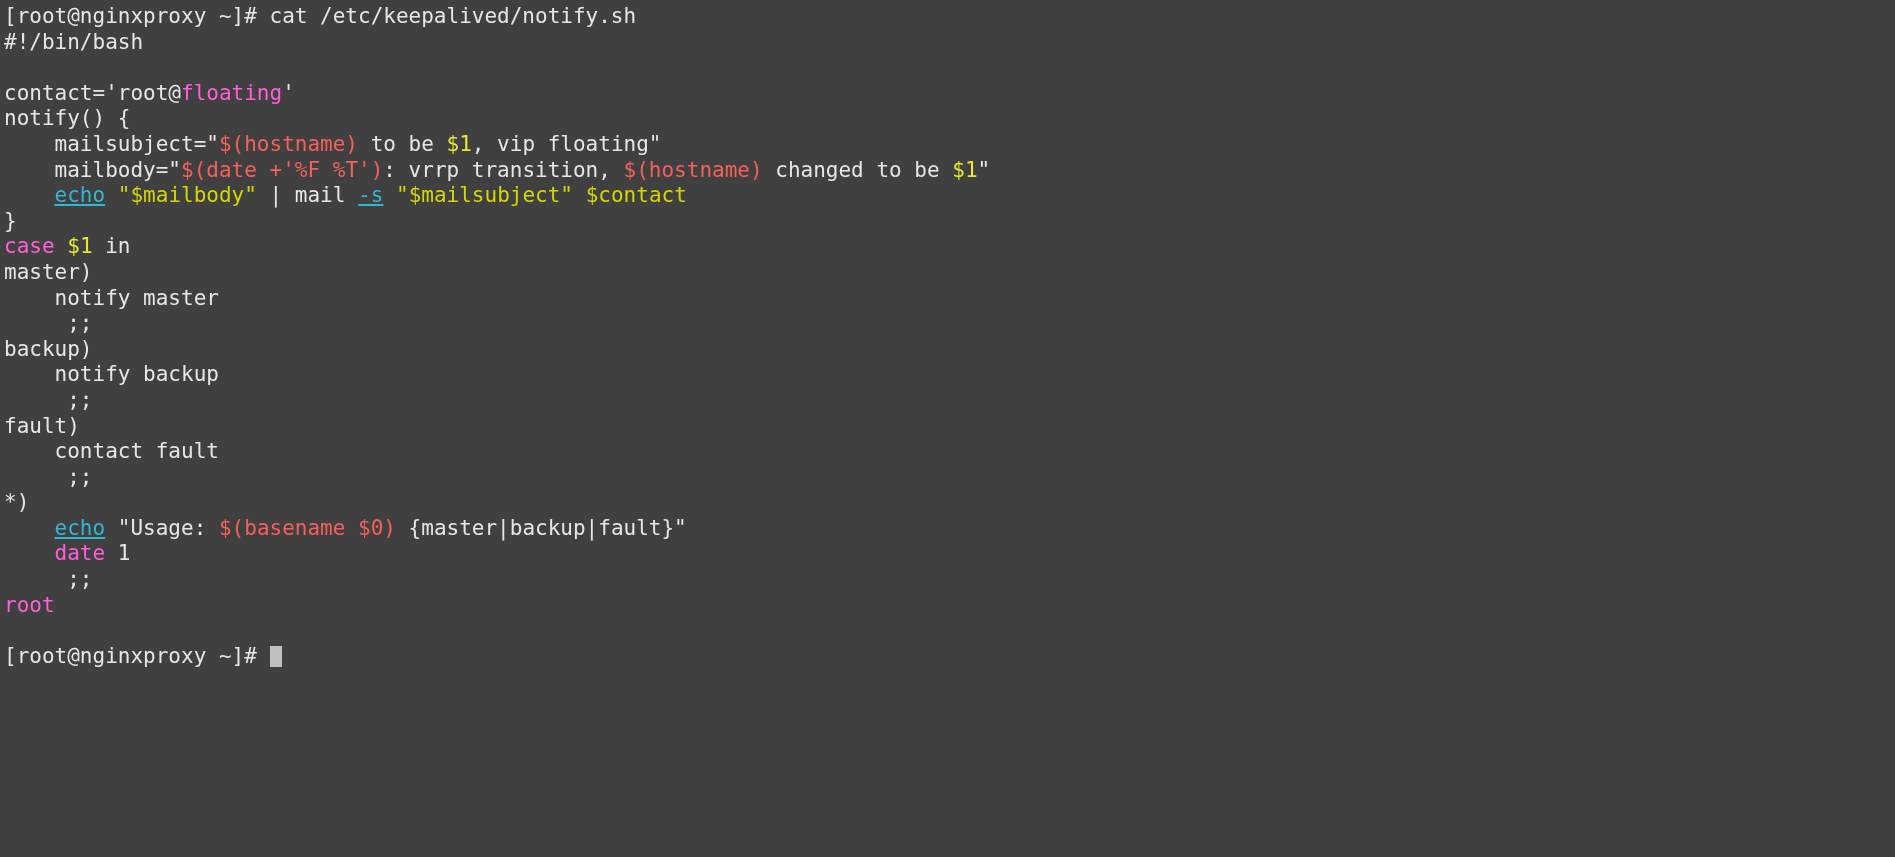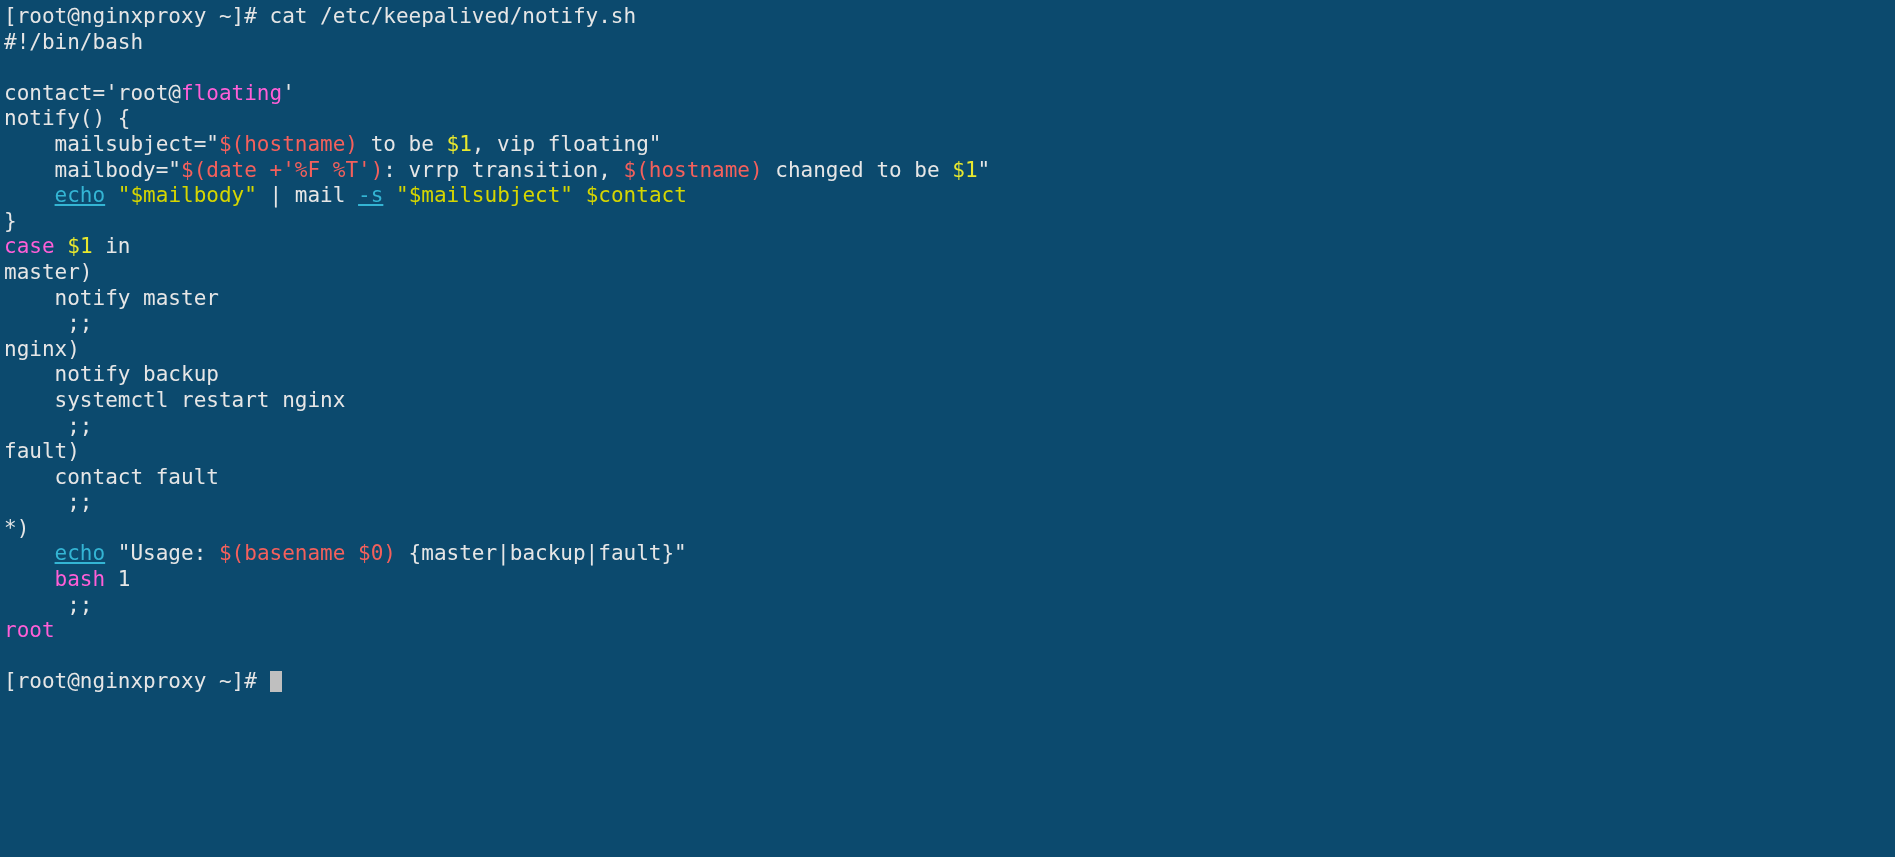--- a/index.html
+++ b/index.html
@@ -9,21 +9,21 @@
   }
   body {
     width: 1895px;
     height: 857px;
     overflow: hidden;
     font-family: "DejaVu Sans Mono", "Liberation Mono", monospace;
   }
   #terminal {
     width: 1895px;
     height: 857px;
-    background: #0c4a6e;
+    background: #404040;
     padding: 0;
     box-sizing: border-box;
     position: relative;
   }
   #screen {
     padding: 4px 0 0 4px;
   }
   .line {
     font-size: 21px;
     line-height: 25.6px;
@@ -59,28 +59,27 @@
       <div class="line"><span class="tok c-def">contact='root@</span><span class="tok c-mag">floating</span><span class="tok c-def">'</span></div>
       <div class="line"><span class="tok c-def">notify() {</span></div>
       <div class="line"><span class="tok c-def">    mailsubject="</span><span class="tok c-red">$(hostname)</span><span class="tok c-def"> to be </span><span class="tok c-yel">$1</span><span class="tok c-def">, vip floating"</span></div>
       <div class="line"><span class="tok c-def">    mailbody="</span><span class="tok c-red">$(date +'%F %T')</span><span class="tok c-def">: vrrp transition, </span><span class="tok c-red">$(hostname)</span><span class="tok c-def"> changed to be </span><span class="tok c-yel">$1</span><span class="tok c-def">"</span></div>
       <div class="line"><span class="tok c-def">    </span><span class="tok c-cyan">echo</span><span class="tok c-def"> </span><span class="tok c-yel2">"$mailbody"</span><span class="tok c-def"> | mail </span><span class="tok c-cyan">-s</span><span class="tok c-def"> </span><span class="tok c-yel2">"$mailsubject"</span><span class="tok c-def"> </span><span class="tok c-yel2">$contact</span></div>
       <div class="line"><span class="tok c-def">}</span></div>
       <div class="line"><span class="tok c-mag">case</span><span class="tok c-def"> </span><span class="tok c-yel">$1</span><span class="tok c-def"> in</span></div>
       <div class="line"><span class="tok c-def">master)</span></div>
       <div class="line"><span class="tok c-def">    notify master</span></div>
       <div class="line"><span class="tok c-def">     ;;</span></div>
-      <div class="line"><span class="tok c-def">nginx)</span></div>
+      <div class="line"><span class="tok c-def">backup)</span></div>
       <div class="line"><span class="tok c-def">    notify backup</span></div>
-      <div class="line"><span class="tok c-def">    systemctl restart nginx</span></div>
       <div class="line"><span class="tok c-def">     ;;</span></div>
       <div class="line"><span class="tok c-def">fault)</span></div>
       <div class="line"><span class="tok c-def">    contact fault</span></div>
       <div class="line"><span class="tok c-def">     ;;</span></div>
       <div class="line"><span class="tok c-def">*)</span></div>
       <div class="line"><span class="tok c-def">    </span><span class="tok c-cyan">echo</span><span class="tok c-def"> "Usage: </span><span class="tok c-red">$(basename $0)</span><span class="tok c-def"> {master|backup|fault}"</span></div>
-      <div class="line"><span class="tok c-def">    </span><span class="tok c-mag">bash</span><span class="tok c-def"> 1</span></div>
+      <div class="line"><span class="tok c-def">    </span><span class="tok c-mag">date</span><span class="tok c-def"> 1</span></div>
       <div class="line"><span class="tok c-def">     ;;</span></div>
       <div class="line"><span class="tok c-mag">root</span></div>
       <div class="line"><span class="tok c-def"> </span></div>
       <div class="line"><span class="tok c-def">[root@nginxproxy ~]# </span><span class="cursor"></span></div>
     </div>
 </div>
 
 </body></html>

